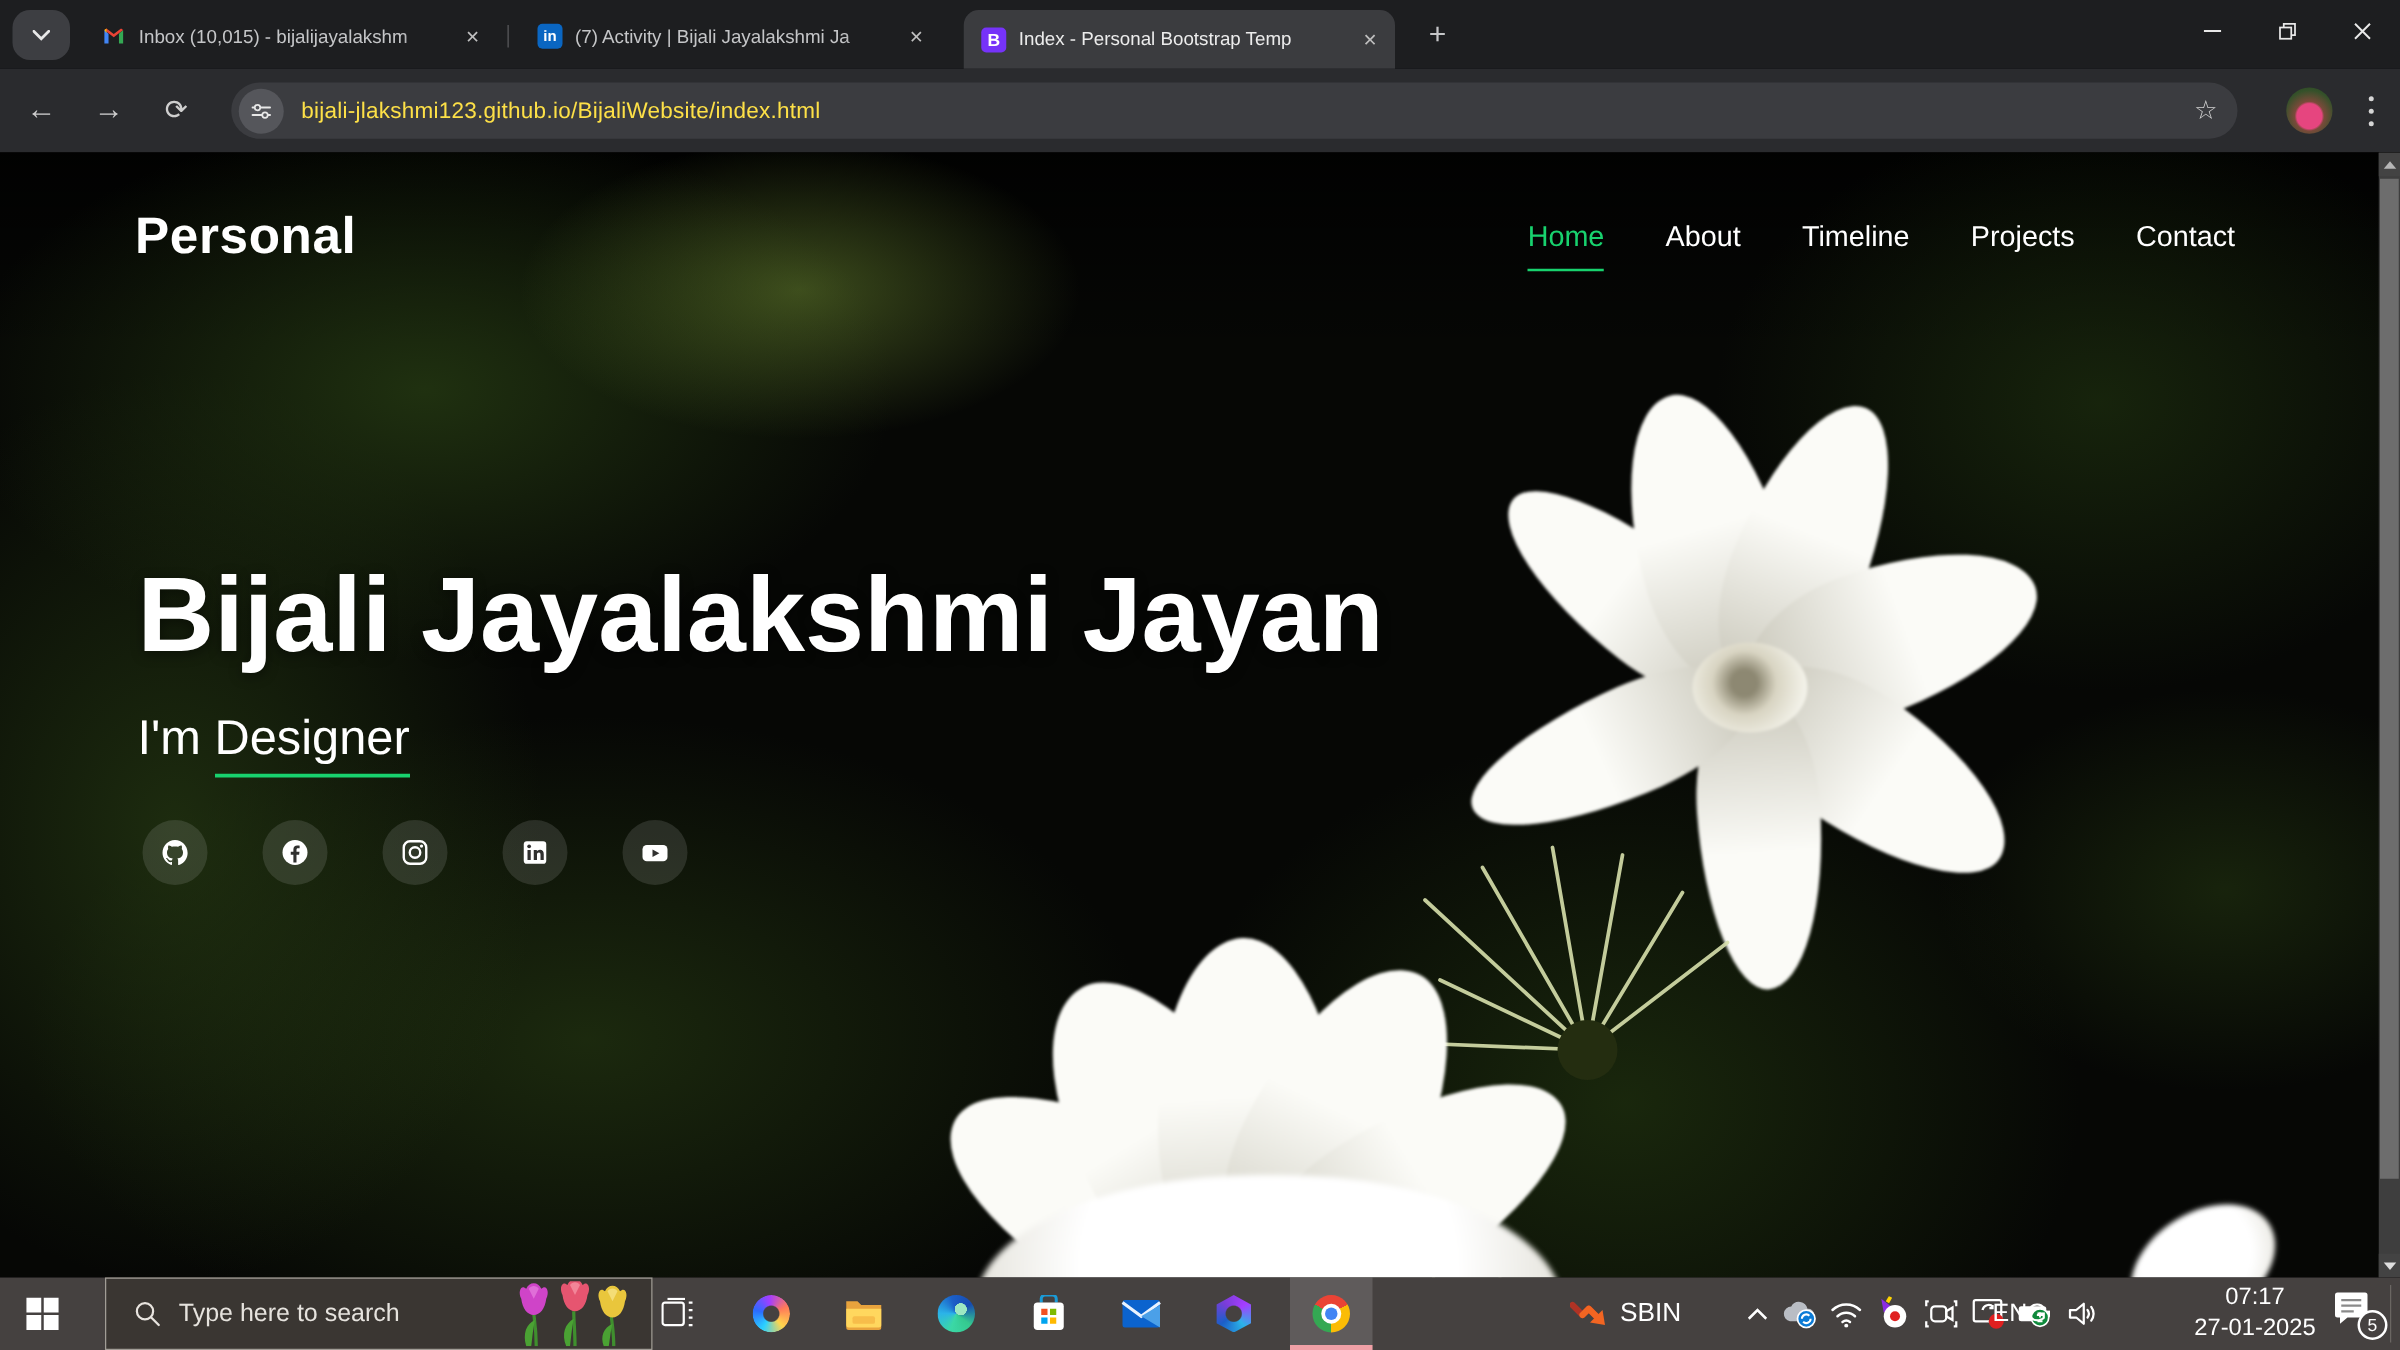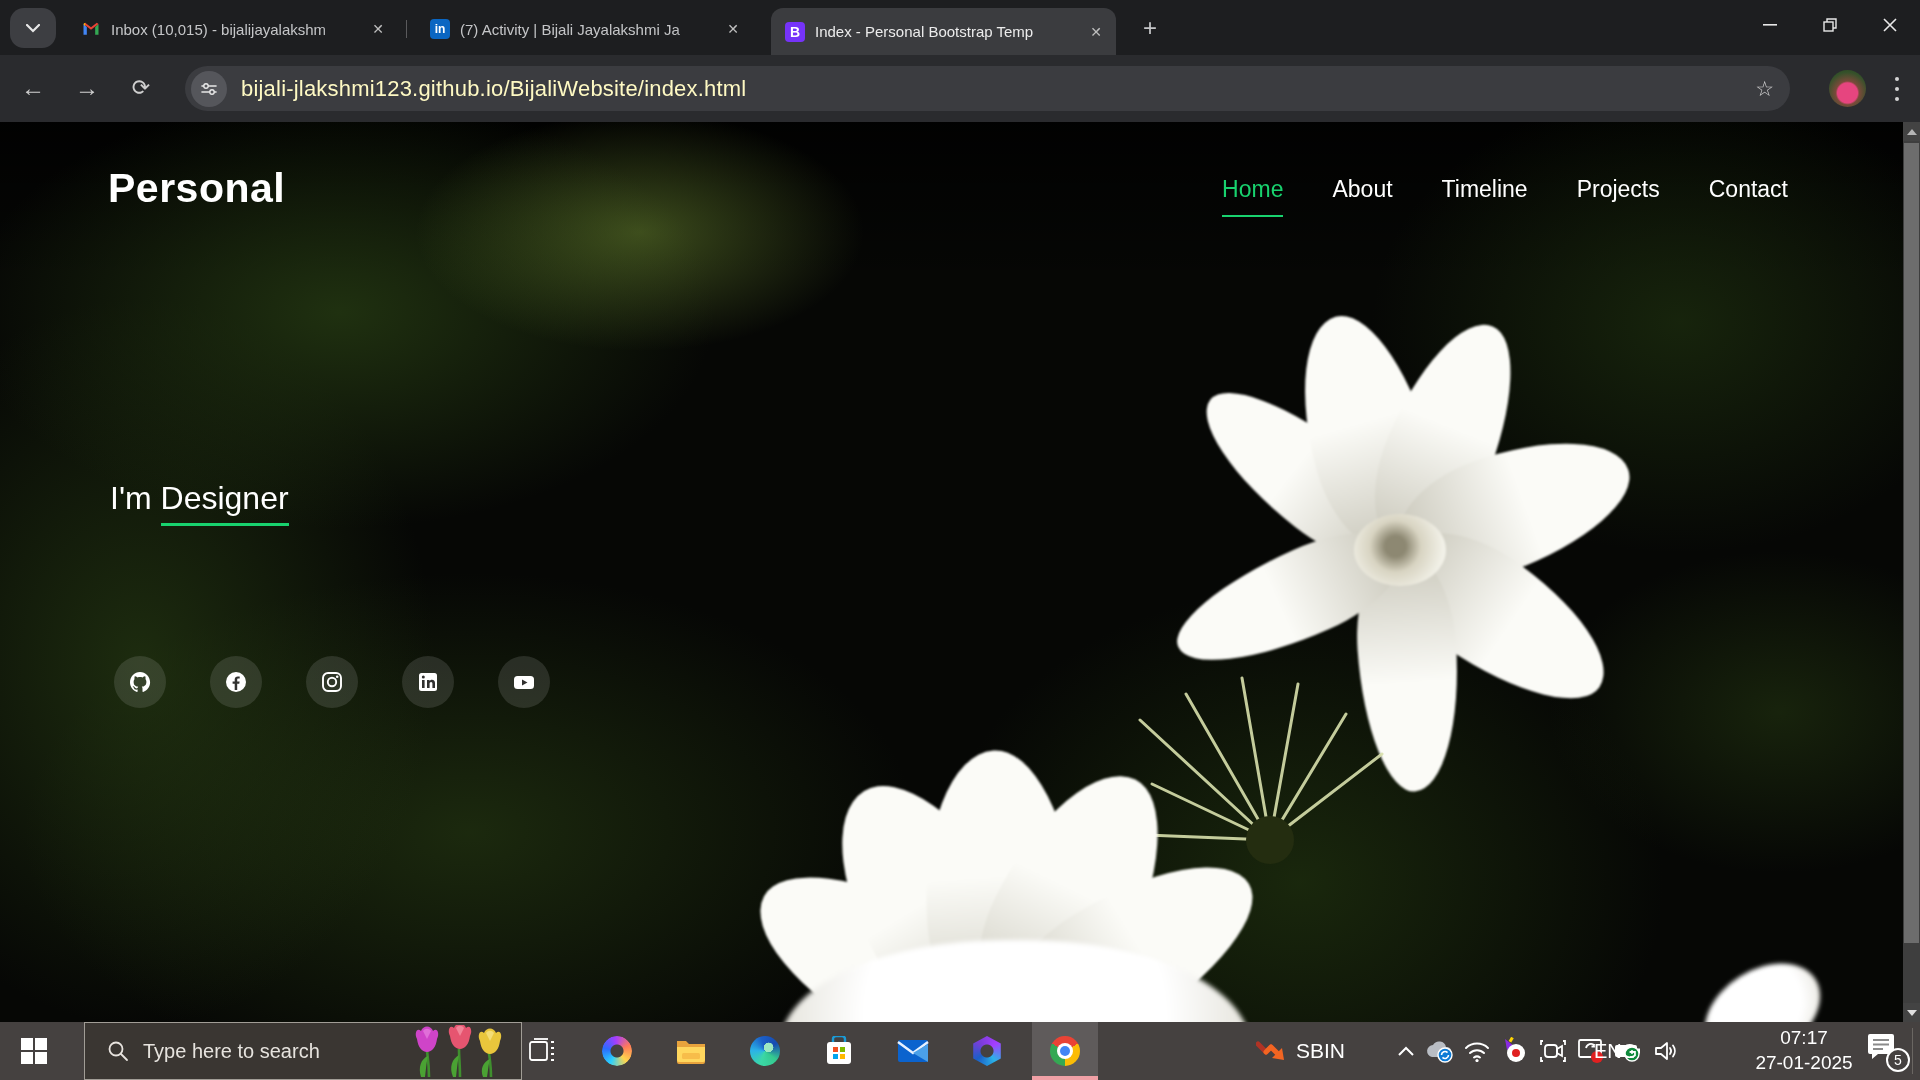--- a/index.html
+++ b/index.html
@@ -28,21 +28,21 @@
     justify-content:center; font-weight:bold; font-size:14px; color:#fff; }
 
   
   .toolbar { position:absolute; left:0; top:55px; width:1920px; height:67px; background:#2a2b2e; }
   .navbtn { position:absolute; top:12px; width:42px; height:42px; display:flex; align-items:center;
     justify-content:center; color:#cfcfcf; font-size:24px; border-radius:50%; }
   .omnibox { position:absolute; left:185px; top:11px; width:1605px; height:45px; border-radius:23px;
     background:#3b3c40; display:flex; align-items:center; }
   .tunecircle { width:36px; height:36px; border-radius:50%; background:#55565b; margin-left:6px;
     display:flex; align-items:center; justify-content:center; }
-  .url { margin-left:14px; color:#fef9c3; font-size:22px; letter-spacing:.2px; }
+  .url { margin-left:14px; color:#fde047; font-size:18px; letter-spacing:.2px; }
   .star { margin-left:auto; margin-right:16px; color:#d2d2d2; font-size:21px; }
   .avatar { position:absolute; left:1829px; top:15px; width:37px; height:37px; border-radius:50%;
     background:radial-gradient(circle at 50% 62%, #e6457f 0 34%, #7a4a3a 40%, #35512a 70%, #27401f 100%); }
   .menu3 { position:absolute; left:1887px; top:18px; width:20px; height:32px; display:flex; flex-direction:column;
     align-items:center; justify-content:space-between; padding:4px 0; }
   .menu3 i { width:4px; height:4px; border-radius:50%; background:#d5d5d5; }
 
   
   .content { position:absolute; left:0; top:122px; width:1920px; height:900px; overflow:hidden; background:
     radial-gradient(ellipse 320px 170px at 640px 110px, rgba(115,145,52,.50), transparent 70%),
@@ -67,21 +67,21 @@
   .site-header { position:absolute; left:108px; right:132px; top:38px; display:flex;
     justify-content:space-between; align-items:center; }
   .brand { color:#fff; font-size:41px; font-weight:bold; letter-spacing:.5px; }
   .nav { display:flex; gap:49px; padding-top:16px; }
   .nav a { color:#fff; font-size:23px; text-decoration:none; padding-bottom:14px; }
   .nav a.active { color:var(--accent); border-bottom:2px solid var(--accent); padding-bottom:12px; }
 
   .hero { position:absolute; left:110px; top:326px; }
   .hero h1 { color:#fff; font-size:85px; font-weight:bold; line-height:1.05; letter-spacing:0;
     text-shadow:0 2px 10px rgba(0,0,0,.45); }
-  .tagline { margin-top:32px; color:#fff; font-size:32px; font-weight:300; }
+  .tagline { margin-top:32px; color:#fff; font-size:39px; font-weight:300; }
   .tagline .role { border-bottom:3px solid var(--accent); padding-bottom:7px; }
   .social { position:absolute; left:114px; top:534px; display:flex; gap:44px; }
   .soc { width:52px; height:52px; border-radius:50%; background:rgba(190,190,190,.16);
     display:flex; align-items:center; justify-content:center; }
 
   
   .scrollbar { position:absolute; right:0; top:0; width:17px; height:900px; background:#3e3e3e; }
   .sb-btn { position:absolute; left:0; width:17px; height:19px; background:#434343; display:flex;
     align-items:center; justify-content:center; }
   .sb-thumb { position:absolute; left:1px; top:21px; width:15px; height:800px; background:#6d6d6d; }
@@ -244,20 +244,21 @@
       <div class="nav">
         <a class="active" href="#">Home</a>
         <a href="#">About</a>
         <a href="#">Timeline</a>
         <a href="#">Projects</a>
         <a href="#">Contact</a>
       </div>
     </div>
 
     <div class="hero">
+      <h1>Bijali Jayalakshmi Jayan</h1>
       <div class="tagline">
         <span>I'm</span>
         <span class="role">Designer</span>
       </div>
     </div>
 
     <div class="social">
       <div class="soc">
         <svg width="24" height="24" viewBox="0 0 24 24">
             <path fill="#fff" d="M12 2C6.5 2 2 6.6 2 12.2c0 4.5 2.9 8.3 6.9 9.7.5.1.7-.2.7-.5v-1.8c-2.8.6-3.4-1.2-3.4-1.2-.5-1.2-1.1-1.5-1.1-1.5-.9-.6.1-.6.1-.6 1 .1 1.5 1 1.5 1 .9 1.5 2.3 1.1 2.9.8.1-.6.3-1.1.6-1.3-2.2-.3-4.6-1.1-4.6-5 0-1.1.4-2 1-2.7-.1-.3-.4-1.3.1-2.7 0 0 .8-.3 2.8 1 .8-.2 1.7-.3 2.5-.3s1.7.1 2.5.3c1.9-1.3 2.8-1 2.8-1 .5 1.4.2 2.4.1 2.7.6.7 1 1.6 1 2.7 0 3.9-2.4 4.7-4.6 5 .4.3.7.9.7 1.9v2.8c0 .3.2.6.7.5 4-1.4 6.9-5.2 6.9-9.7C22 6.6 17.5 2 12 2z"></path>

